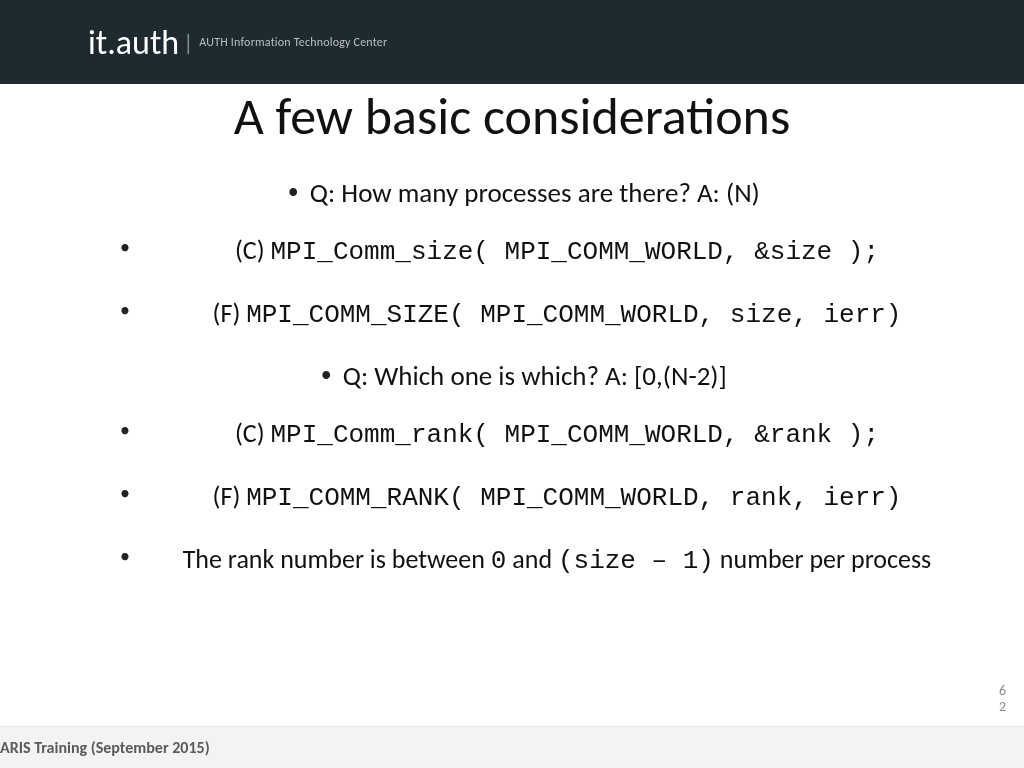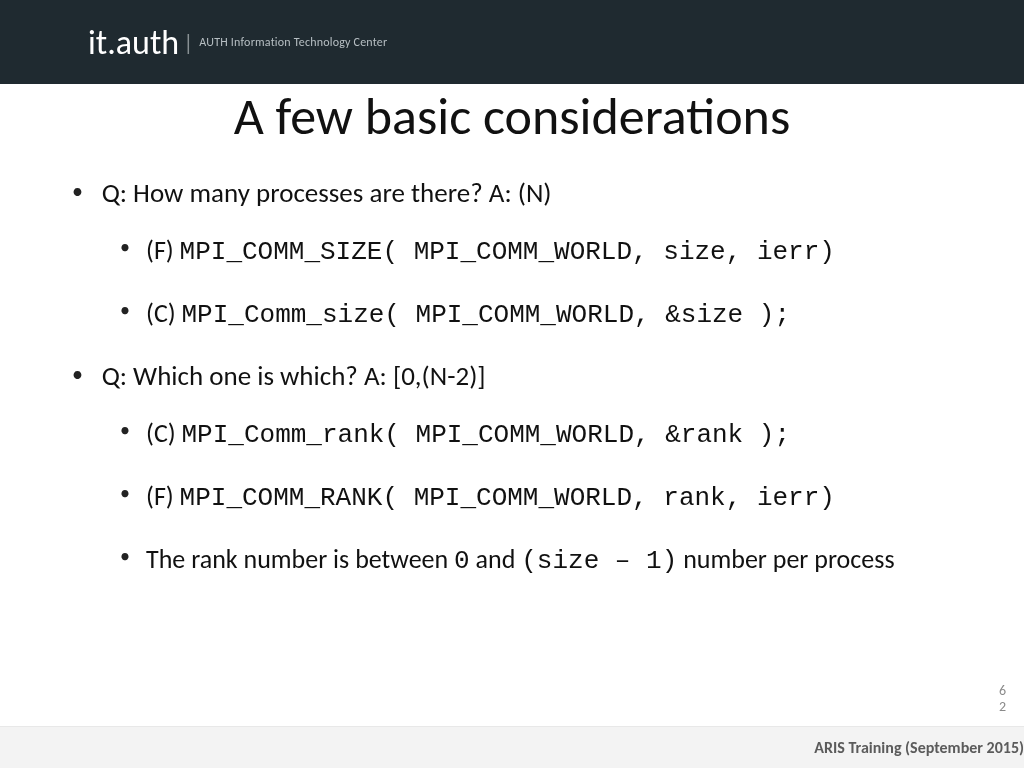--- a/index.html
+++ b/index.html
@@ -28,20 +28,21 @@
   .title {
     text-align: center;
     font-size: 52px;
     font-weight: 400;
     color: #111;
     margin-bottom: 28px;
     font-family: Calibri, 'Segoe UI', sans-serif;
   }
   .content {
     padding: 0 56px 0 72px;
+    text-align: center;
   }
   ul.level1 { list-style: none; }
   ul.level1 > li {
     margin-bottom: 18px;
   }
   ul.level1 > li::before {
     content: "•";
     color: #222;
     font-size: 22px;
     display: inline-block;
@@ -92,21 +93,21 @@
   .footer-band {
     position: absolute;
     bottom: 0;
     left: 0;
     width: 100%;
     height: 42px;
     background: #f3f3f3;
     border-top: 1px solid #e8e8e8;
     display: flex;
     align-items: center;
-    justify-content: flex-end;
+    justify-content: flex-start;
   }
   .footer-text {
     font-size: 16px;
     color: #5b5b5b;
     font-weight: 600;
   }
 </style>
 </head>
 <body>
 
@@ -120,26 +121,26 @@
 
 <h1 class="title">A few basic considerations</h1>
 
 <div class="content">
   <ul class="level1">
     <li>
       <span class="q-line">Q: How many processes are there? A: (N)</span>
       <ul class="level2">
         <li>
           <span class="sub-line">
-            <span class="lang-tag">(F) </span><span class="code">MPI_COMM_SIZE( MPI_COMM_WORLD, size, ierr)</span>
+            <span class="lang-tag">(C) </span><span class="code">MPI_Comm_size( MPI_COMM_WORLD, &amp;size );</span>
           </span>
         </li>
         <li>
           <span class="sub-line">
-            <span class="lang-tag">(C) </span><span class="code">MPI_Comm_size( MPI_COMM_WORLD, &amp;size );</span>
+            <span class="lang-tag">(F) </span><span class="code">MPI_COMM_SIZE( MPI_COMM_WORLD, size, ierr)</span>
           </span>
         </li>
       </ul>
     </li>
     <li>
       <span class="q-line">Q: Which one is which? A: [0,(N-2)]</span>
       <ul class="level2">
         <li>
           <span class="sub-line">
             <span class="lang-tag">(C) </span><span class="code">MPI_Comm_rank( MPI_COMM_WORLD, &amp;rank );</span>

